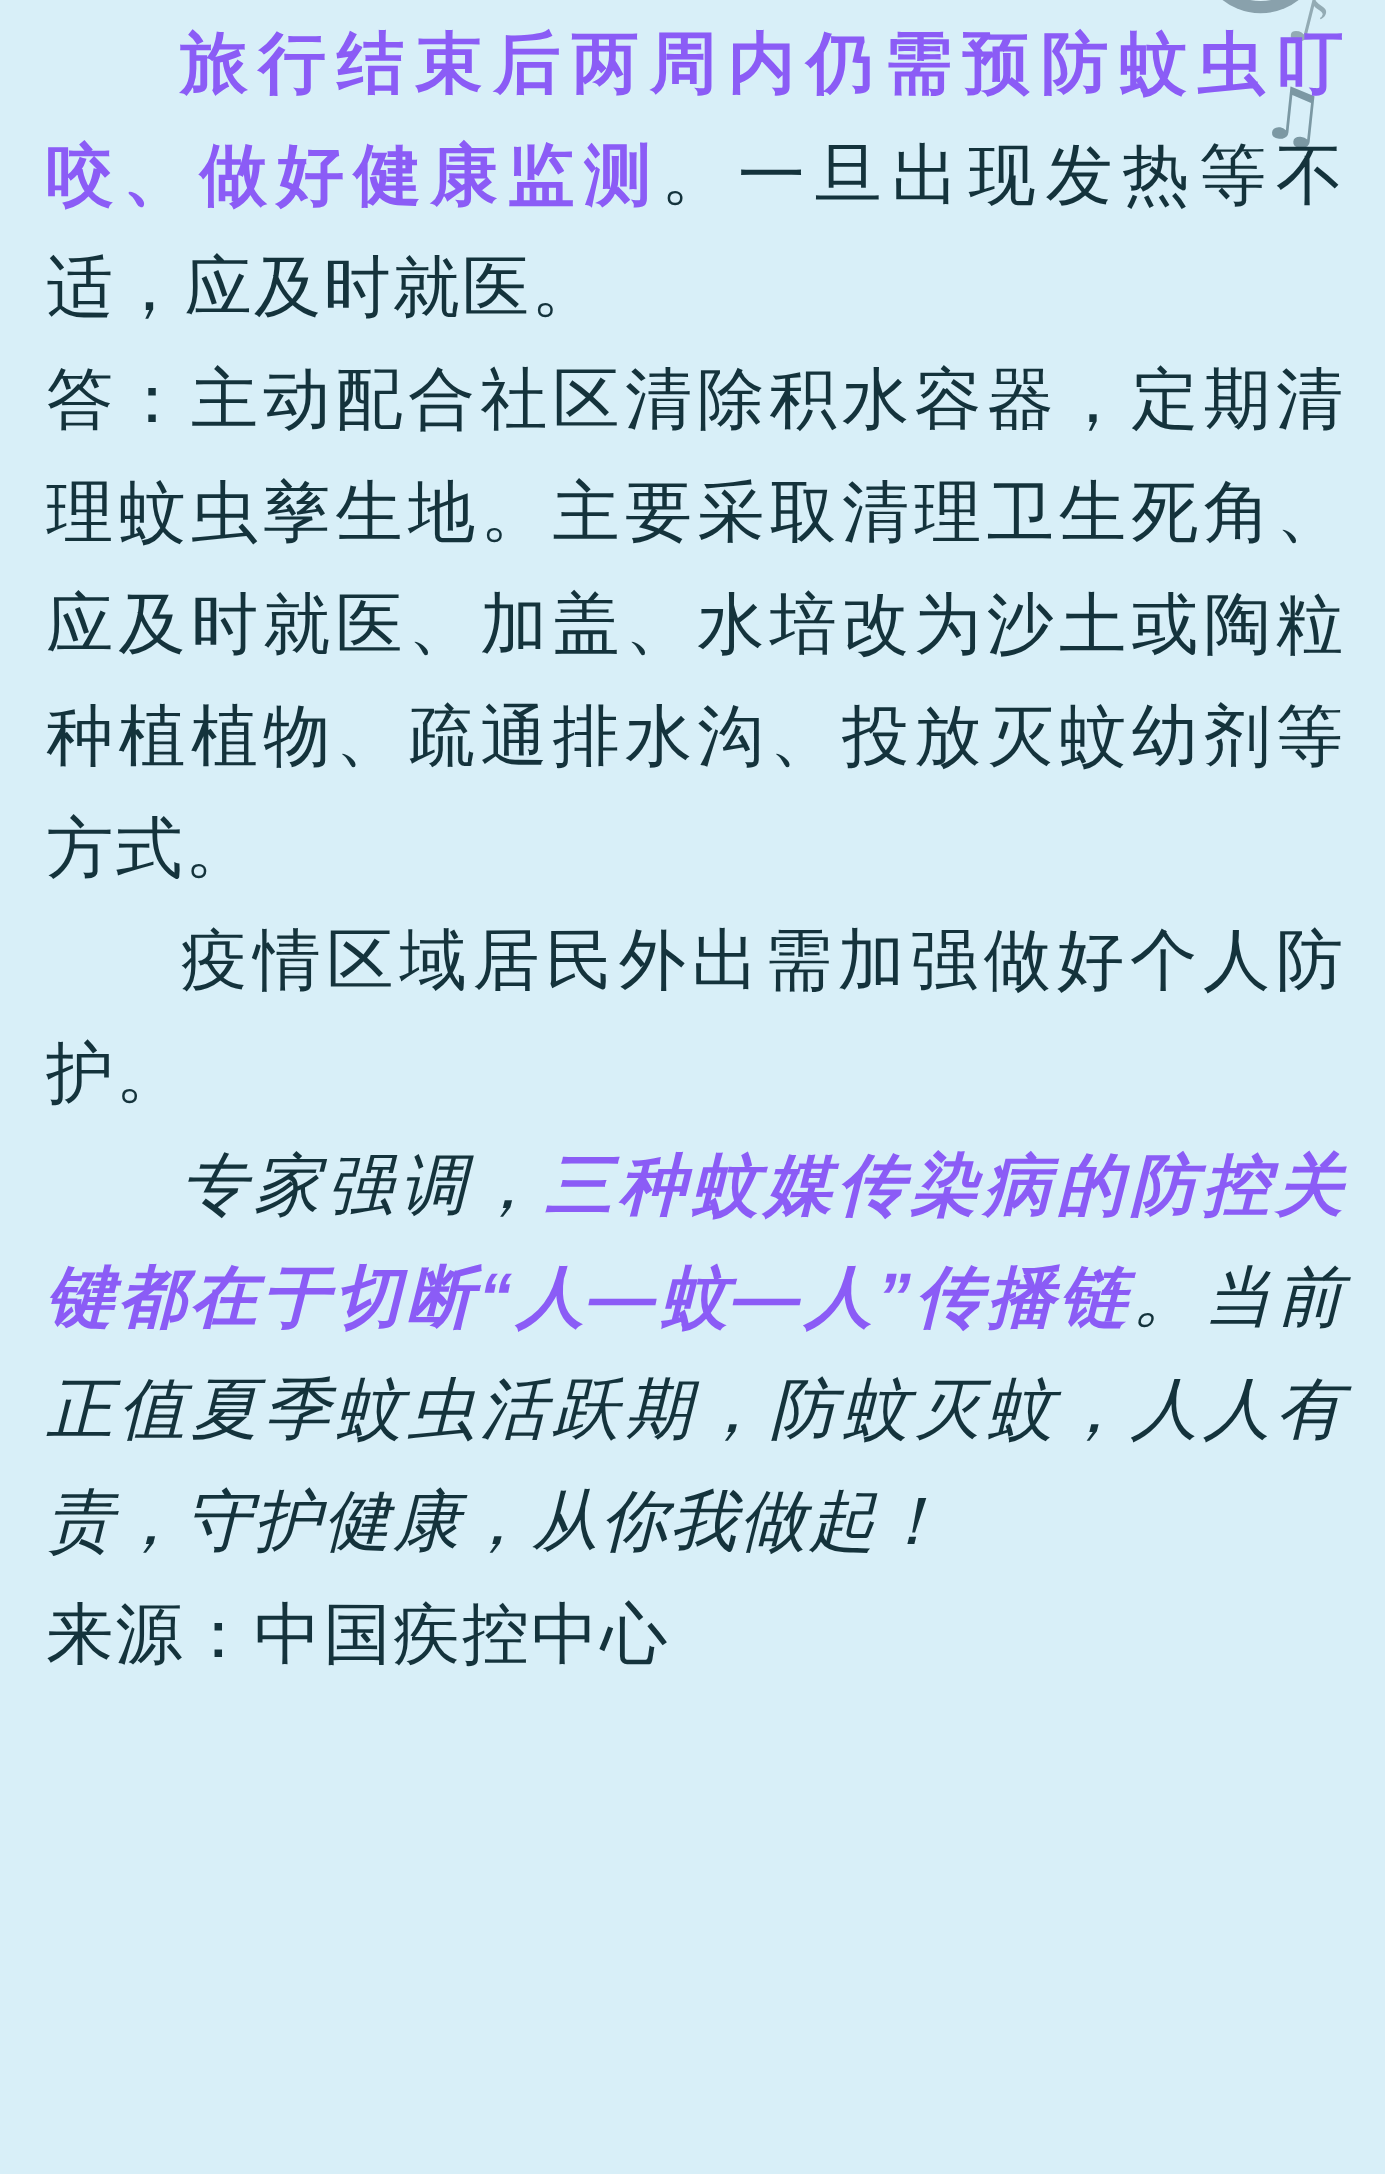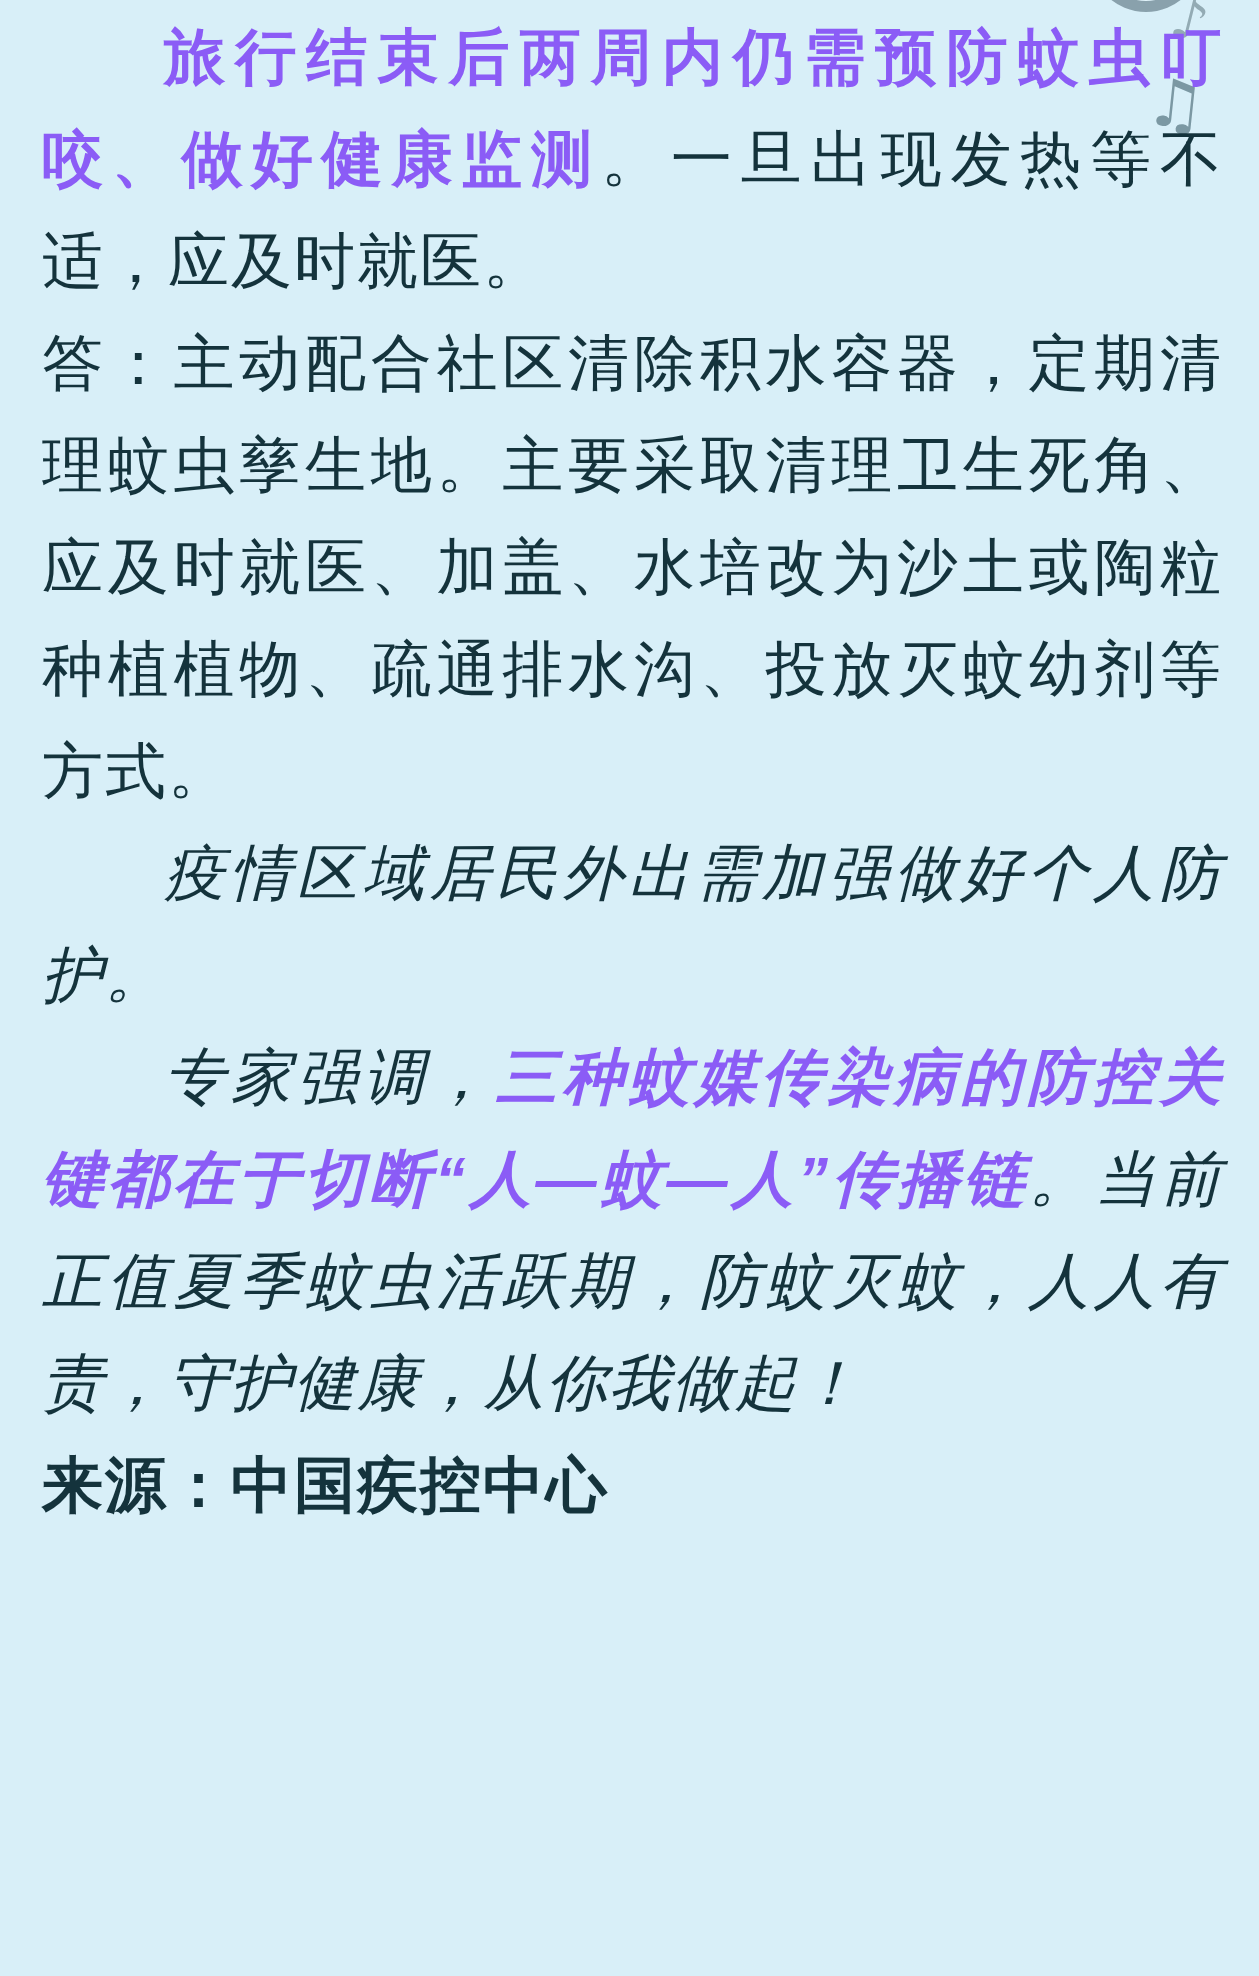--- a/index.html
+++ b/index.html
@@ -25,23 +25,23 @@
   .content p, .content h2 { margin: 0; }
   .indent { text-indent: 2em; }
   .b { font-weight: 900; color: #8b5cf6; }
   .heading {
     margin: 70px 0 24px;
     color: #1c7ce3;
     font-weight: 900;
     letter-spacing: 1px;
   }
   .after-answer   { margin-bottom: 36px; }
-  .after-epidemic { margin-bottom: 28px; font-style: italic; }
+  .after-epidemic { margin-bottom: 28px; }
   .after-expert   { margin-bottom: 64px; font-style: italic; }
-  .source { font-weight: 700; }
+  .source { font-weight: 400; }
 
   
   .widget-circle {
     position: absolute;
     top: -100px;
     left: 1090px;
     width: 112px;
     height: 112px;
     border-radius: 50%;
     border: 11px solid rgba(84, 112, 124, 0.62);

